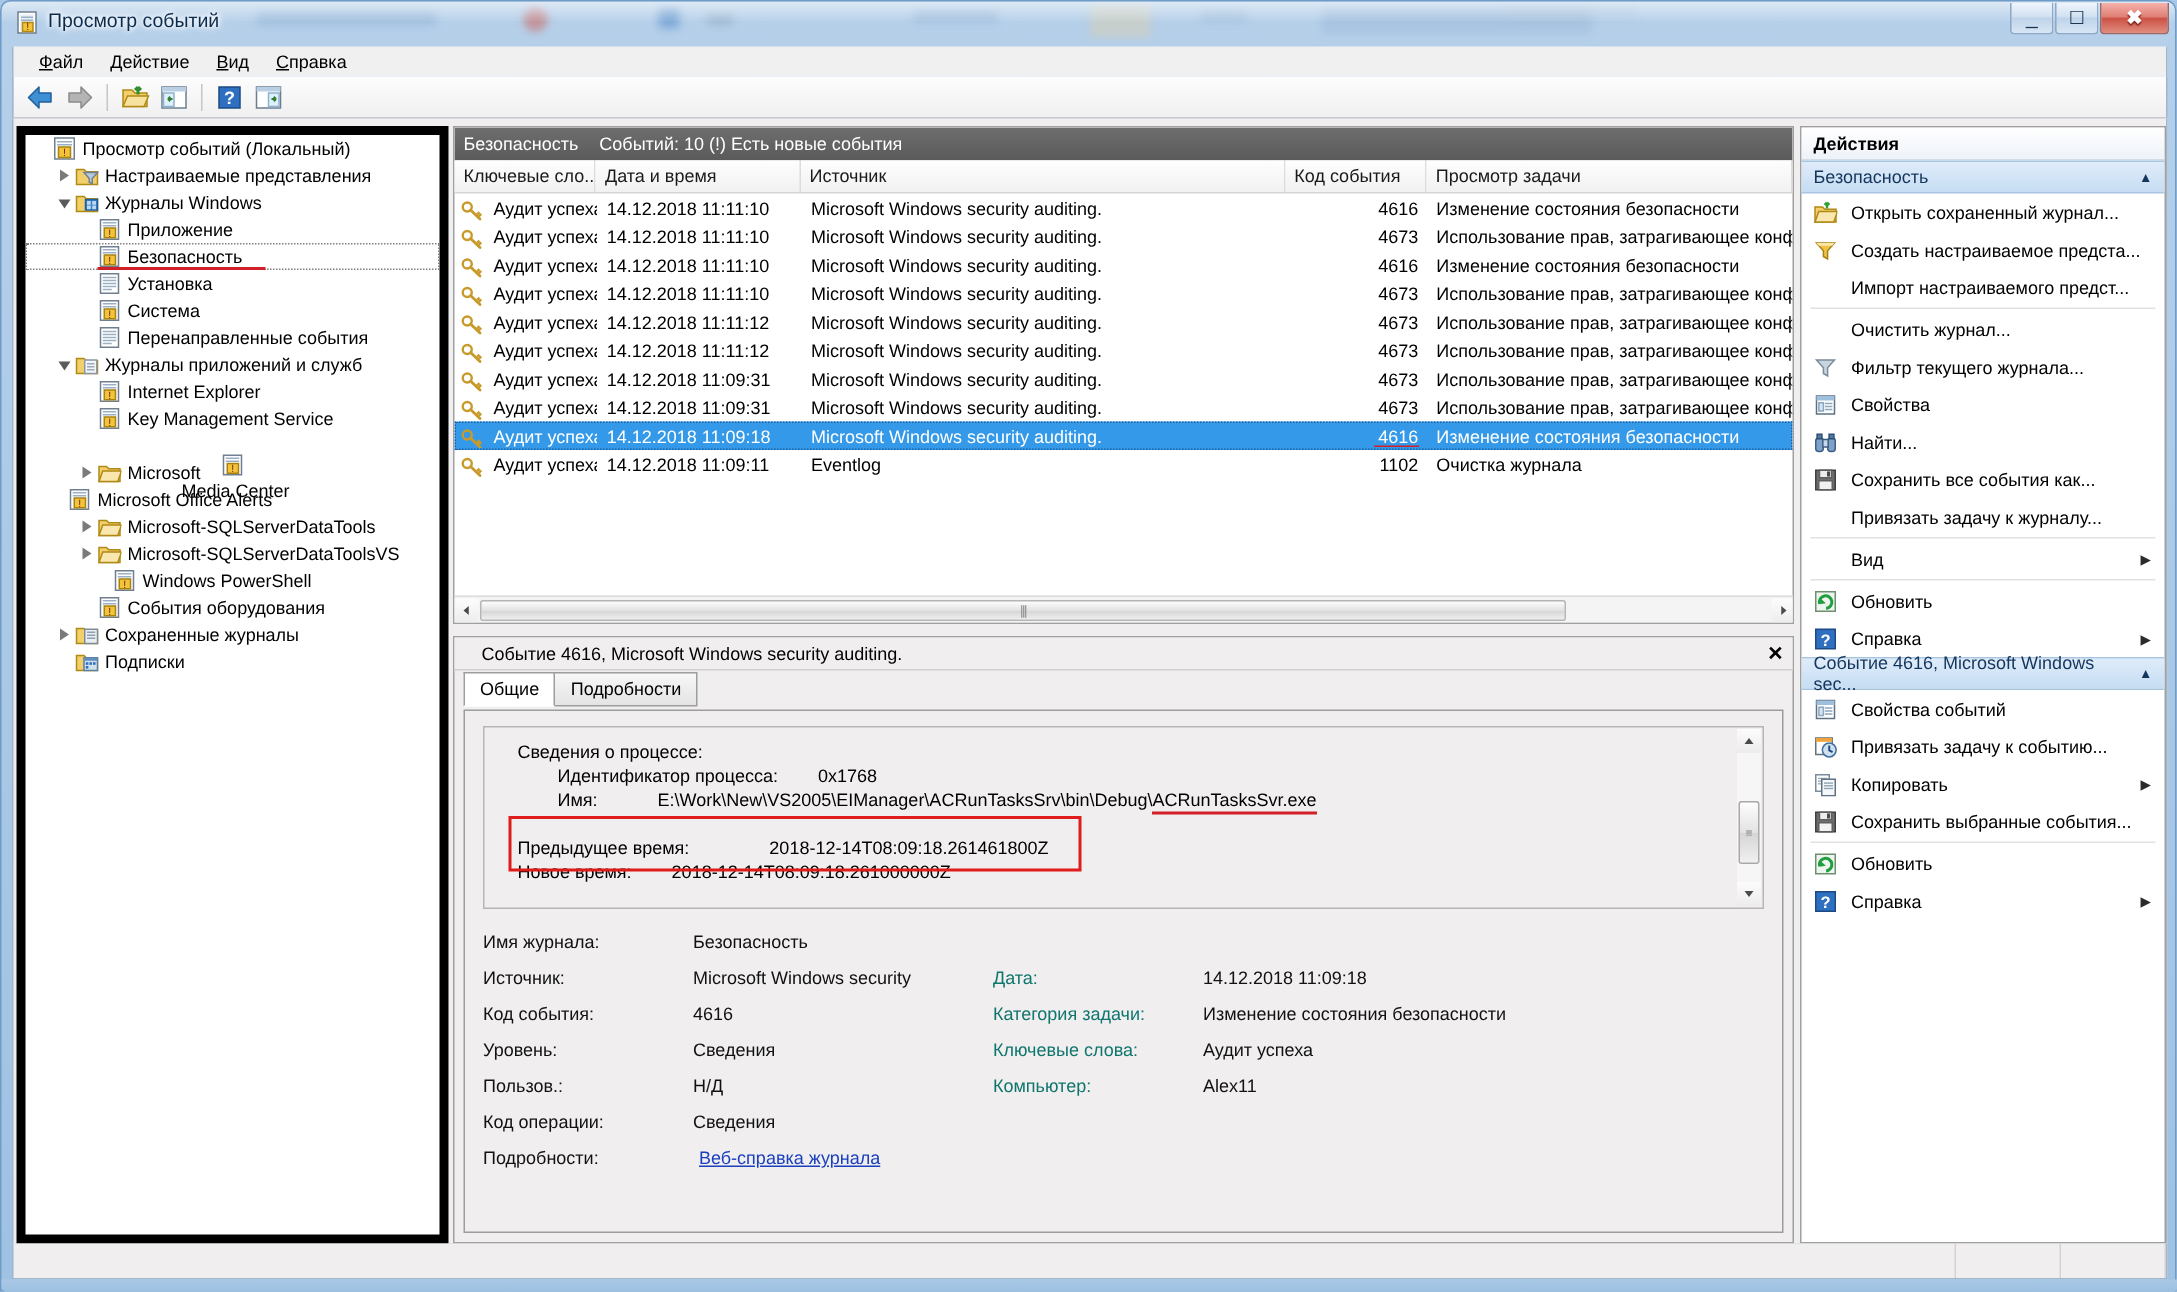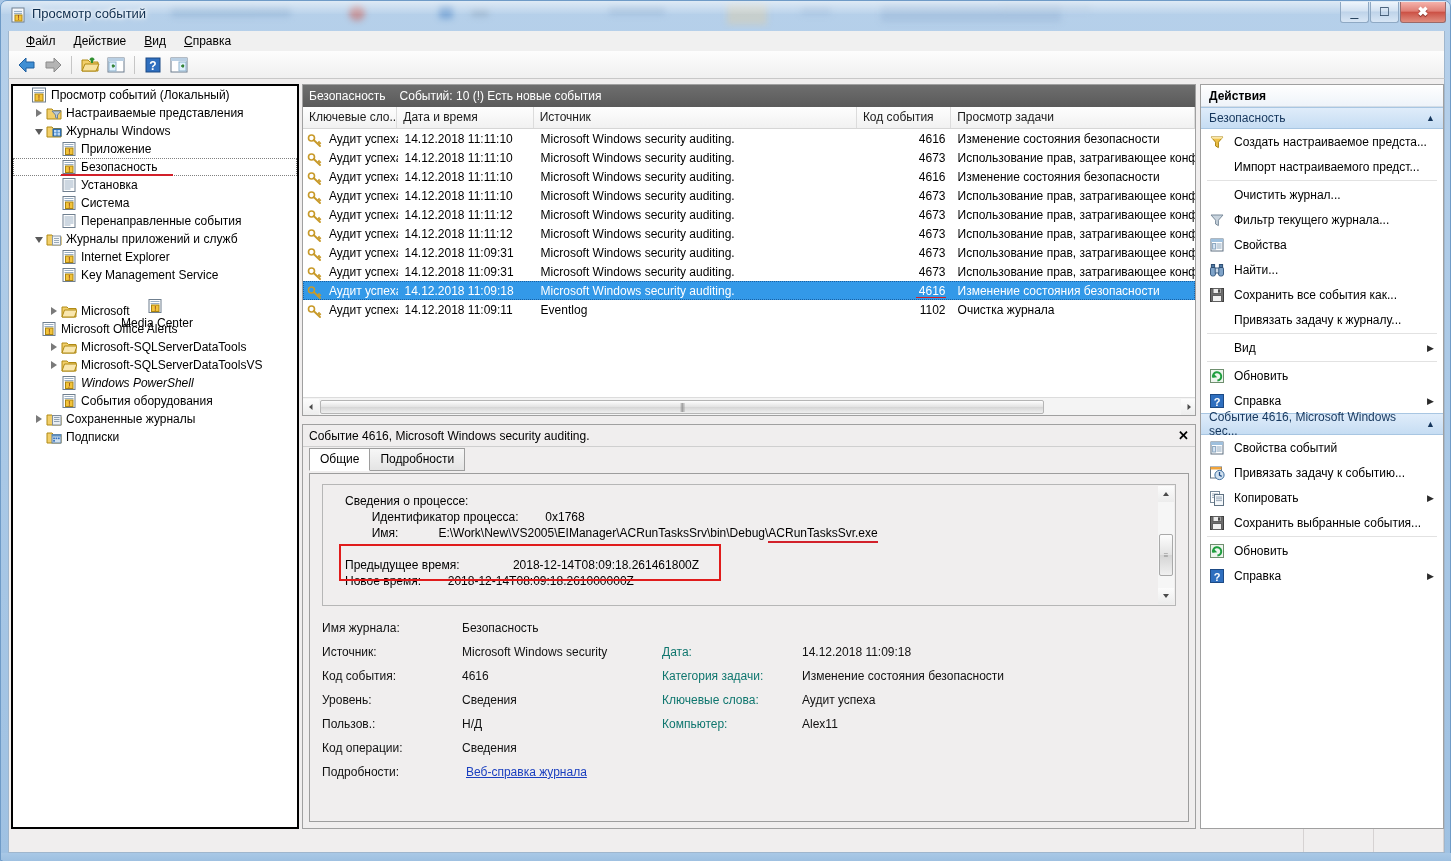--- a/index.html
+++ b/index.html
@@ -89,21 +89,21 @@
   
   #body-area {
     position: absolute; left: 7px; top: 78px; width: 1437px; height: 750px;
     background: #f0eeee;
     border-left: 1px solid #9fb6cd; border-right: 1px solid #9fb6cd;
   }
 
   
   #tree-pane {
     position: absolute; left: 2px; top: 5px; width: 288px; height: 745px;
-    background: #fff; border: 2px solid #000000; overflow: hidden;
+    background: #fff; border: 6px solid #000000; overflow: hidden;
   }
   .tree-row {
     display: flex; align-items: center; height: 18px;
     padding-left: 4px; white-space: nowrap; font-size: 12px; color: #000;
     position: relative;
   }
   .tw { width: 14px; height: 14px; display:flex; align-items:center; justify-content:center; flex:0 0 14px; }
   .tw .tri { width:0;height:0; }
   .tw .tri.closed { border-top:4px solid transparent; border-bottom:4px solid transparent; border-left:6px solid #7a7a7a; }
   .tw .tri.open { border-left:4px solid transparent; border-right:4px solid transparent; border-top:6px solid #5a5a5a; margin-top:2px;}
@@ -155,21 +155,21 @@
   }
   #hsb-thumb .grip { font-size: 9px; color: #8a8a8a; letter-spacing: -1px; }
 
   
   #detail-box {
     position: absolute; left: 0; top: 340px; width: 894px; height: 405px;
     border: 1px solid #a0a0a0; background: #f0eeee;
   }
   #detail-head { height: 22px; display: flex; align-items:center; padding: 0 6px;
     background: #f0eeee; border-bottom: 1px solid #cfcfcf; font-size: 12px; }
-  #detail-head .dt { flex: 1; }
+  #detail-head .dt { flex: 1; margin-left: 12px; }
   #detail-close { cursor: default; font-weight: bold; font-size: 13px; }
   #tabs { display: flex; padding: 6px 0 0 6px; height: 24px; align-items: flex-end; }
   .tab {
     padding: 3px 10px 4px; font-size: 12px; border: 1px solid #9d9d9d;
     background: linear-gradient(180deg,#f7f7f7,#e4e4e4); margin-right: -1px;
     position: relative;
   }
   .tab.active { background: #fff; border-bottom-color: #fff; z-index: 2; }
   #tab-body {
     position: absolute; left: 6px; right: 6px; top: 48px; bottom: 6px;
@@ -530,21 +530,21 @@
         <div class="tree-row" style="padding-left: 34px;">
           <span class="tw">
             <span class="tri closed"></span>
           </span>
           <span class="tico"><svg width="16" height="16" viewBox="0 0 16 16">
               <path d="M1 4 h5 l1.5 1.5 h7.5 V14 H1 Z" fill="#f2cf6a" stroke="#b08a15"></path>
               <path d="M1 14 L3.5 7 H16 l-2.5 7 Z" fill="#f9e7af" stroke="#b08a15"></path>
             </svg></span>
           <span class="tlabel">Microsoft-SQLServerDataToolsVS</span>
         </div>
-        <div class="tree-row" style="padding-left: 34px; font-style: italic;">
+        <div class="tree-row" style="padding-left: 44px;">
           <span class="tw"></span>
           <span class="tico"><svg width="16" height="16" viewBox="0 0 16 16">
               <rect x="2" y="1.5" width="12" height="13" fill="#fff" stroke="#6f7f8f"></rect>
               <rect x="3.5" y="3" width="9" height="1" fill="#9bb0c4"></rect>
               <rect x="3.5" y="5" width="9" height="1" fill="#9bb0c4"></rect>
               <rect x="4.5" y="7" width="7.5" height="6.5" fill="#f3c33a" stroke="#a8830f"></rect>
               <text x="8.2" y="12.8" font-size="7" text-anchor="middle" fill="#6d1c14" font-family="Liberation Sans, sans-serif">!</text>
             </svg></span>
           <span class="tlabel">Windows PowerShell</span>
         </div>
@@ -823,20 +823,28 @@
 
     <div id="act-pane">
       <div id="act-title">Действия</div>
       <div id="act-groups">
           <div class="act-group-hdr">
             <span class="ghname">Безопасность</span>
             <span style="font-size: 9px;">▲</span>
           </div>
           <div class="act-item">
             <span class="aico"><svg width="16" height="16" viewBox="0 0 16 16">
+                <path d="M1 4 h5 l1.5 1.5 h7.5 V14 H1 Z" fill="#f2cf6a" stroke="#b08a15"></path>
+                <path d="M1 14 L3.5 7 H16 l-2.5 7 Z" fill="#f9e7af" stroke="#b08a15"></path>
+                <path d="M9 1 v4 M9 1 l-1.6 1.6 M9 1 l1.6 1.6" stroke="#2f9f2f" stroke-width="1.6" fill="none"></path>
+              </svg></span>
+            <span class="alabel">Открыть сохраненный журнал...</span>
+          </div>
+          <div class="act-item">
+            <span class="aico"><svg width="16" height="16" viewBox="0 0 16 16">
                 <path d="M2 3 h12 l-4.6 5.2 v5.4 l-2.8 -1.6 V8.2 Z" fill="#f0c24a" stroke="#a8830f"></path>
                 <path d="M2 3 h12 l-1.6 1.8 H3.6 Z" fill="#fbe7a8" stroke="none"></path>
               </svg></span>
             <span class="alabel">Создать настраиваемое предста...</span>
           </div>
           <div class="act-item">
             <span class="aico"></span>
             <span class="alabel">Импорт настраиваемого предст...</span>
           </div>
           <div class="act-sep"></div>

